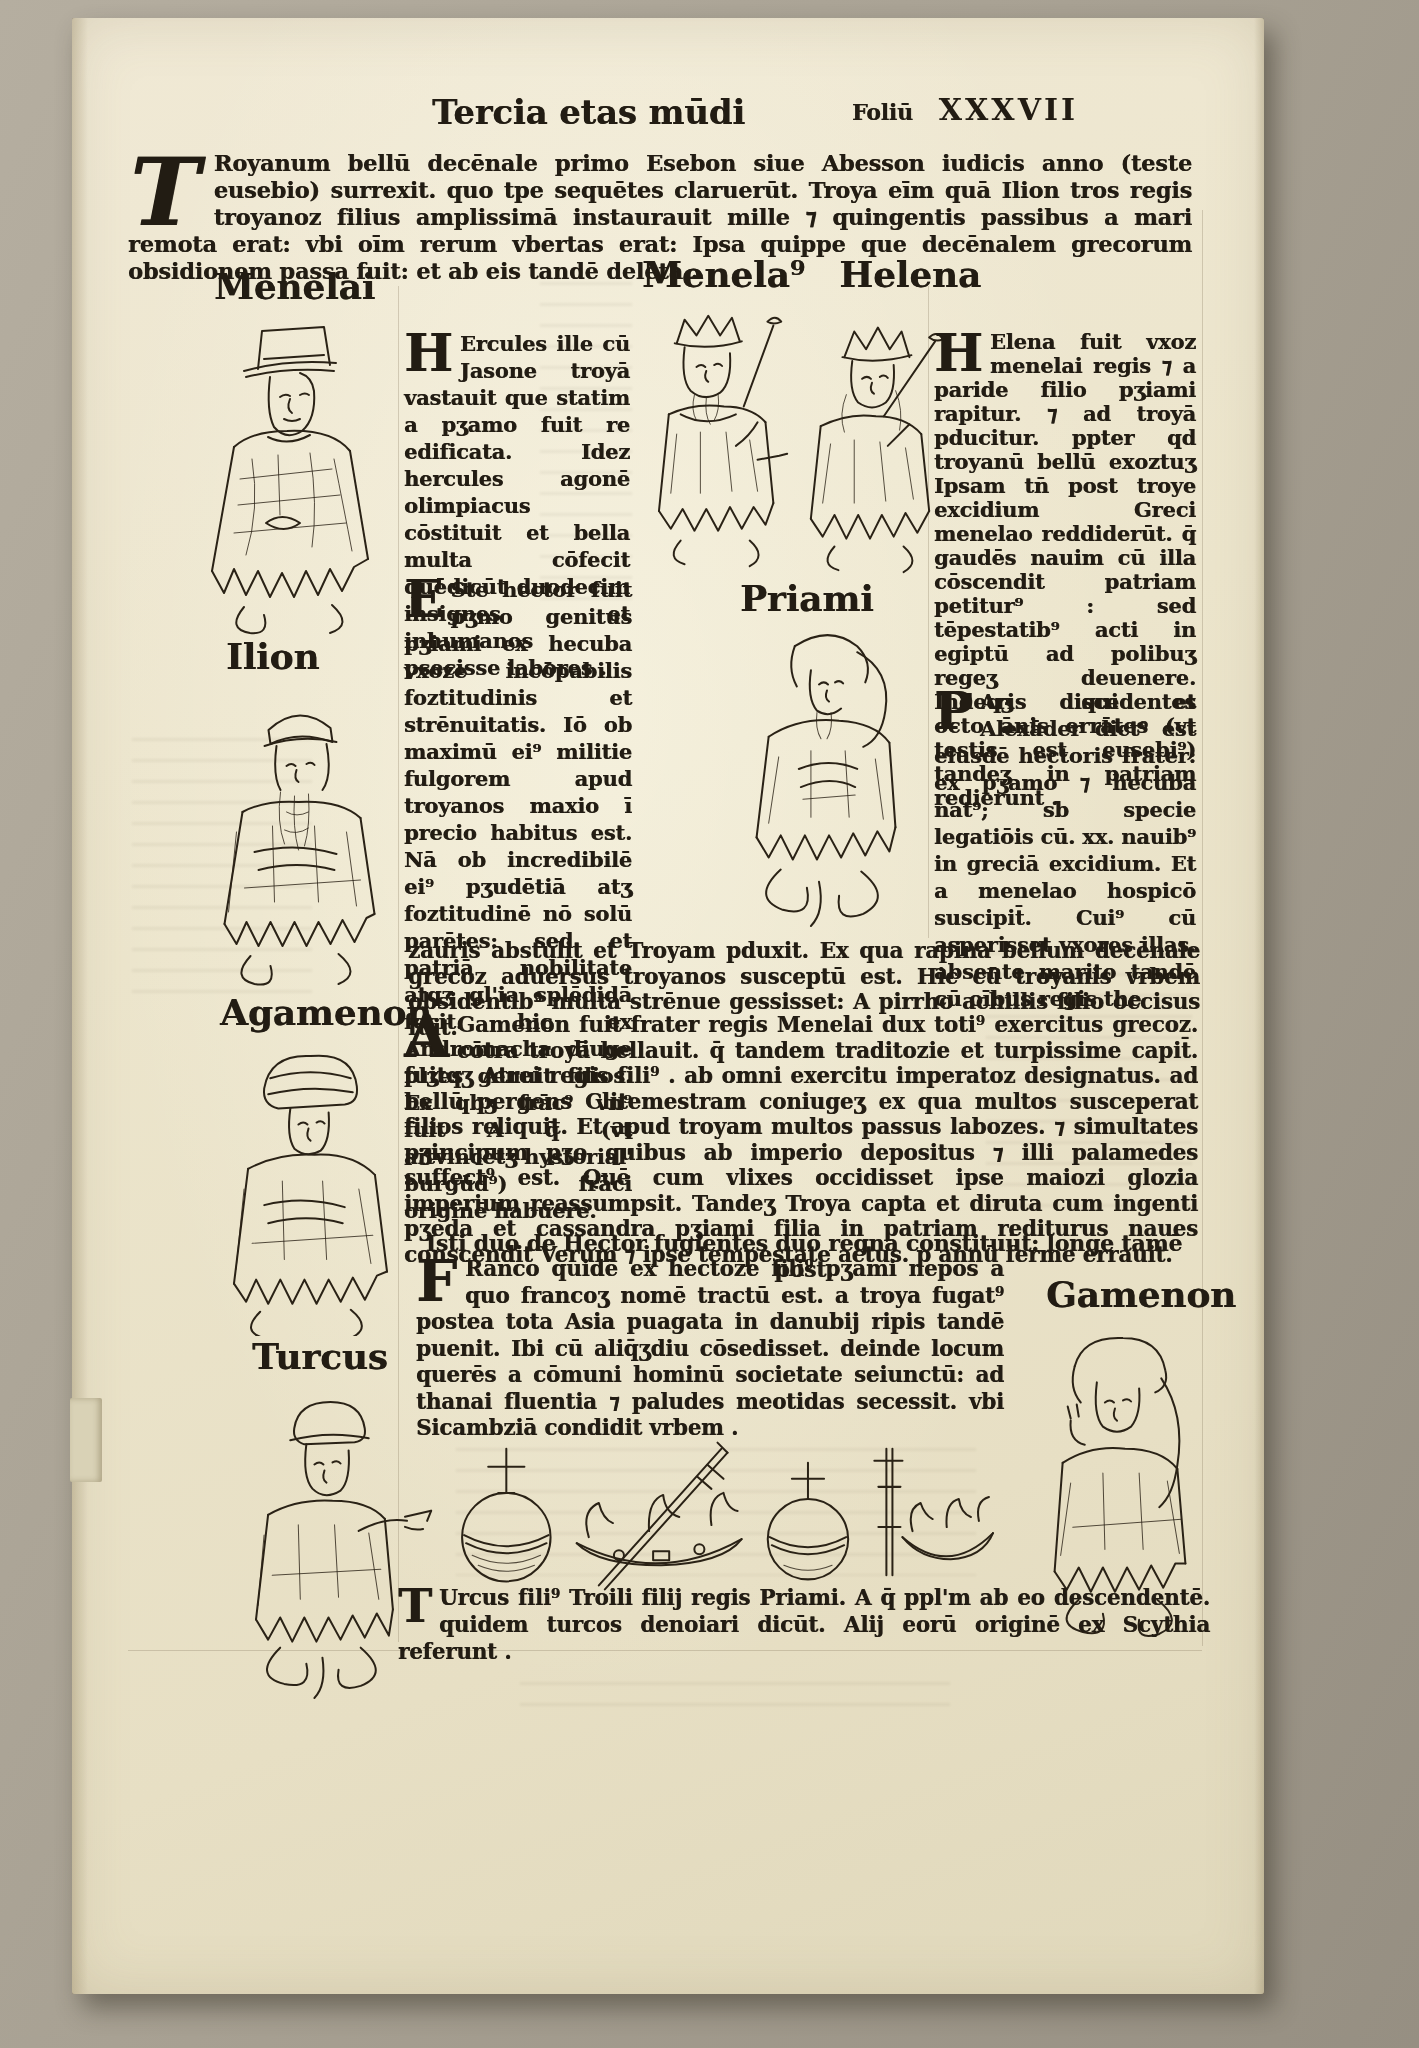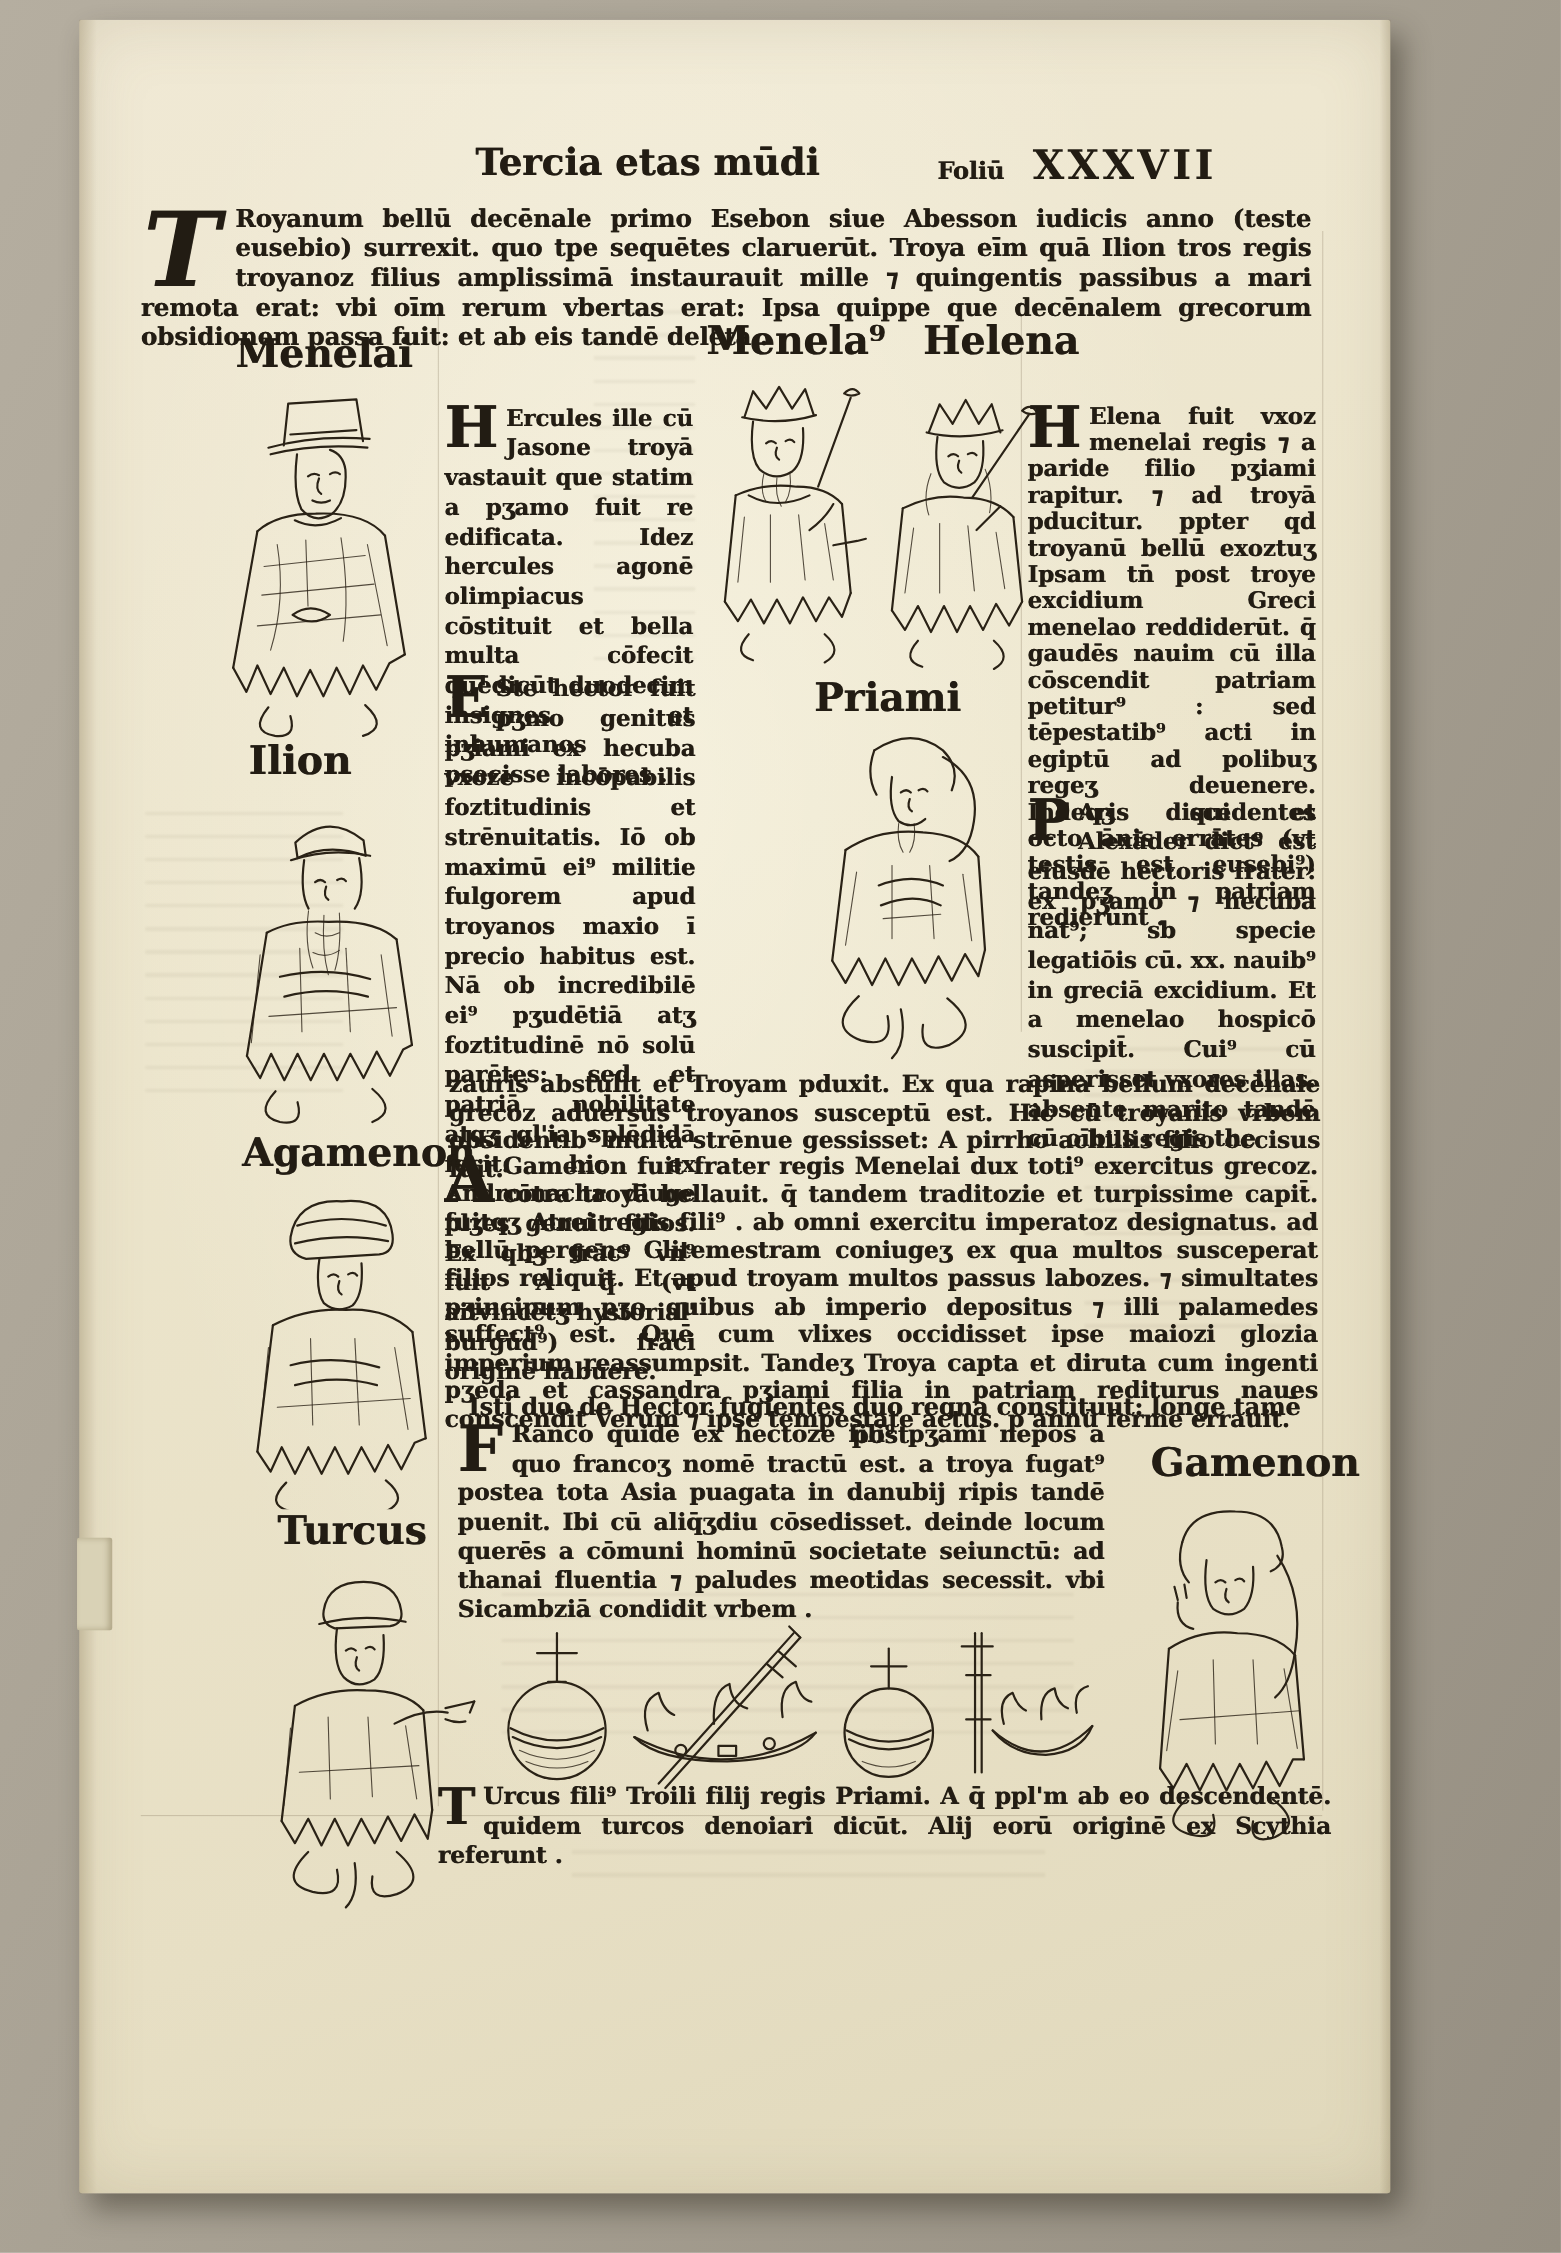--- a/index.html
+++ b/index.html
@@ -21,40 +21,40 @@
     background:linear-gradient(90deg,rgba(150,135,100,.35),rgba(150,135,100,0));
   }
   .page::after{ 
     content:"";position:absolute;right:0;top:0;bottom:0;width:10px;
     background:linear-gradient(270deg,rgba(120,105,70,.25),rgba(120,105,70,0));
   }
   .chip{position:absolute;left:70px;top:1398px;width:32px;height:84px;background:#d9d2b6;
     box-shadow:inset -3px 0 6px rgba(110,95,60,.4);border-radius:2px;}
   .ink{color:#221c13;}
   .bl{font-weight:700;letter-spacing:-0.2px;text-shadow:0.4px 0 0 rgba(34,28,19,.85);}
-  .abs{position:absolute;margin-top:36px;}
+  .abs{position:absolute;}
   .fig-label{font-size:36px;line-height:36px;white-space:nowrap;}
   .para{text-align:justify;}
   .dc{float:left;font-size:52px;line-height:42px;padding:2px 7px 0 0;}
   .dc-big{float:left;font-size:94px;line-height:72px;font-style:italic;padding:6px 14px 0 2px;}
   .dc-mid{float:left;font-size:58px;line-height:46px;padding:2px 8px 0 0;}
   .intro{font-size:22.5px;line-height:27px;}
   .colA{font-size:21px;line-height:27px;}
   .colB{font-size:21px;line-height:24px;}
   .wide{font-size:21.5px;line-height:25.5px;}
   .bridge{font-size:22px;text-align:center;}
   .wc svg{width:100%;height:100%;}
   .wc path,.wc circle,.wc ellipse,.wc polyline,.wc line,.wc rect{
     stroke:#2a2216;fill:none;stroke-width:2;stroke-linecap:round;stroke-linejoin:round;}
   .wc .hatch path,.wc .hatch line{stroke-width:1;opacity:.8;}
   .rule{position:absolute;background:rgba(125,112,85,.28);}
   .ghost{position:absolute;opacity:.5;filter:blur(1.1px);
     background:repeating-linear-gradient(180deg, rgba(105,95,70,.14) 0 3px, rgba(105,95,70,0) 3px 21px);}
   .foliorow{display:flex;gap:26px;align-items:baseline;}
-  .folio-num{font-weight:600;letter-spacing:3px;font-size:37px;}
+  .folio-num{font-weight:600;letter-spacing:3px;font-size:30px;}
   .labelrow{display:flex;gap:34px;}
 </style>
 </head>
 <body>
 
 <div class="page"></div>
 <div class="chip"></div>
 
 <div class="rule" style="left:398px;top:286px;width:1px;height:1356px"></div>
 <div class="rule" style="left:928px;top:286px;width:1px;height:652px"></div>

